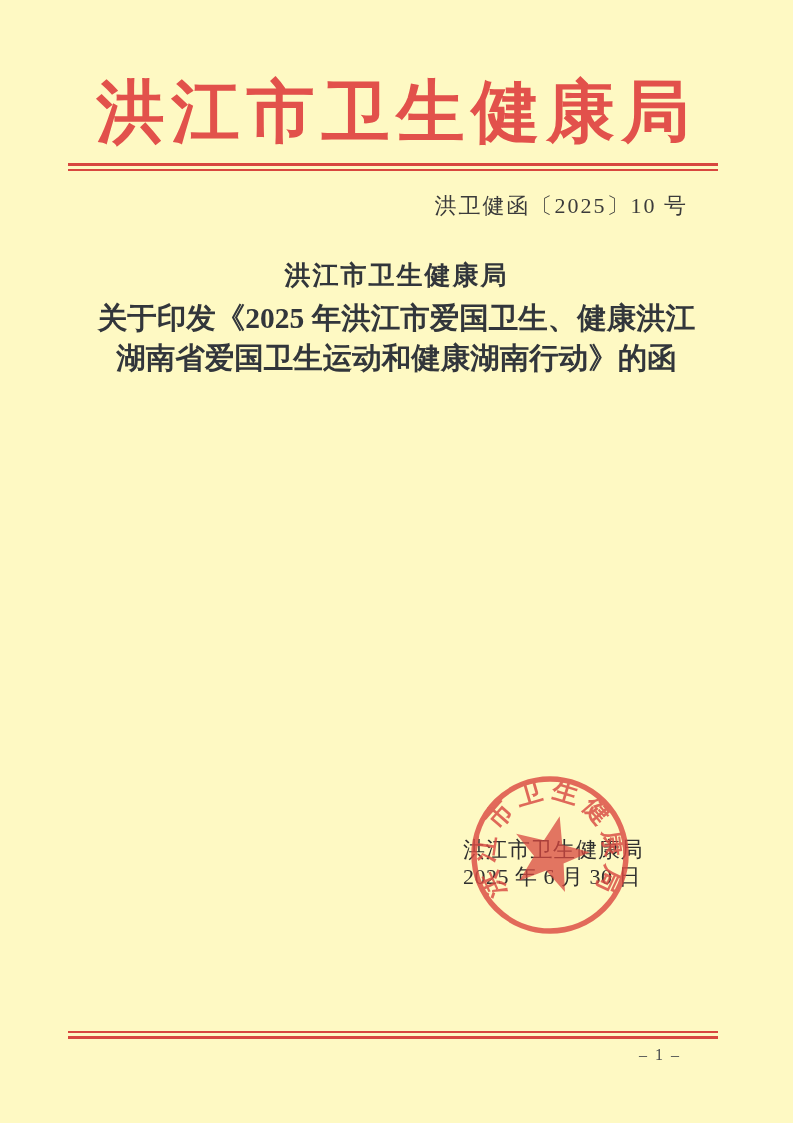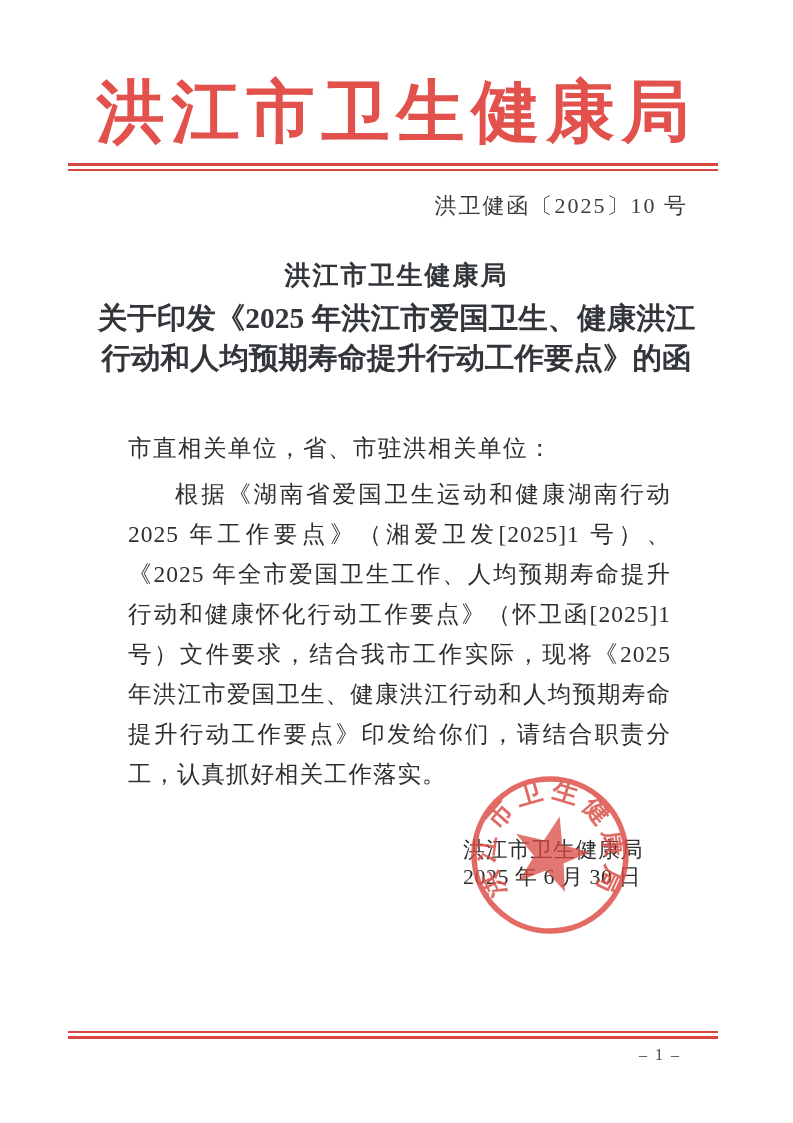--- a/index.html
+++ b/index.html
@@ -6,21 +6,21 @@
     margin: 0;
     padding: 0;
     background: #9c9c9c;
     font-family: "Liberation Serif", "DejaVu Serif", serif;
   }
   .page {
     position: relative;
     width: 793px;
     height: 1123px;
     margin: 0 auto;
-    background: #ffffff;
+    background: #fef9c3;
     overflow: hidden;
     text-decoration: underline;
   }
   
   .agency-title {
     position: absolute;
     top: 72px;
     left: 0;
     width: 100%;
     text-align: center;
@@ -145,27 +145,23 @@
 
   <div class="agency-title">洪江市卫生健康局</div>
 
   <div class="red-rule rule-top"></div>
 
   <div class="doc-number">洪卫健函〔2025〕10 号</div>
 
   <div class="doc-title">
     <div class="t1">洪江市卫生健康局</div>
     <div class="t2">关于印发《2025 年洪江市爱国卫生、健康洪江</div>
-    <div class="t3">行动和人均预期寿命提升行动工作要点》的函</div>
+    <div class="t3">湖南省爱国卫生运动和健康湖南行动》的函</div>
   </div>
 
-  <div class="body-block">
-    <div class="salutation">市直相关单位，省、市驻洪相关单位：</div>
-    <div class="paragraph">根据《湖南省爱国卫生运动和健康湖南行动 2025 年工作要点》（湘爱卫发[2025]1 号）、《2025 年全市爱国卫生工作、人均预期寿命提升行动和健康怀化行动工作要点》（怀卫函[2025]1 号）文件要求，结合我市工作实际，现将《2025 年洪江市爱国卫生、健康洪江行动和人均预期寿命提升行动工作要点》印发给你们，请结合职责分工，认真抓好相关工作落实。</div>
-  </div>
 
   <div class="signature-agency">洪江市卫生健康局</div>
   <div class="signature-date">2025 年 6 月 30 日</div>
 
   <svg class="seal" viewBox="0 0 190 190">
     <circle cx="95" cy="95" r="76" fill="none" stroke="#dd4b43" stroke-width="5.5"></circle>
     <defs>
       <path id="sealArc" d="M 55.4,134.6 A 56,56 0 1 1 134.6,134.6" fill="none"></path>
     </defs>
     <text font-size="26" font-weight="bold" fill="#d94a42" letter-spacing="6" font-family="Liberation Serif, DejaVu Serif, serif">

